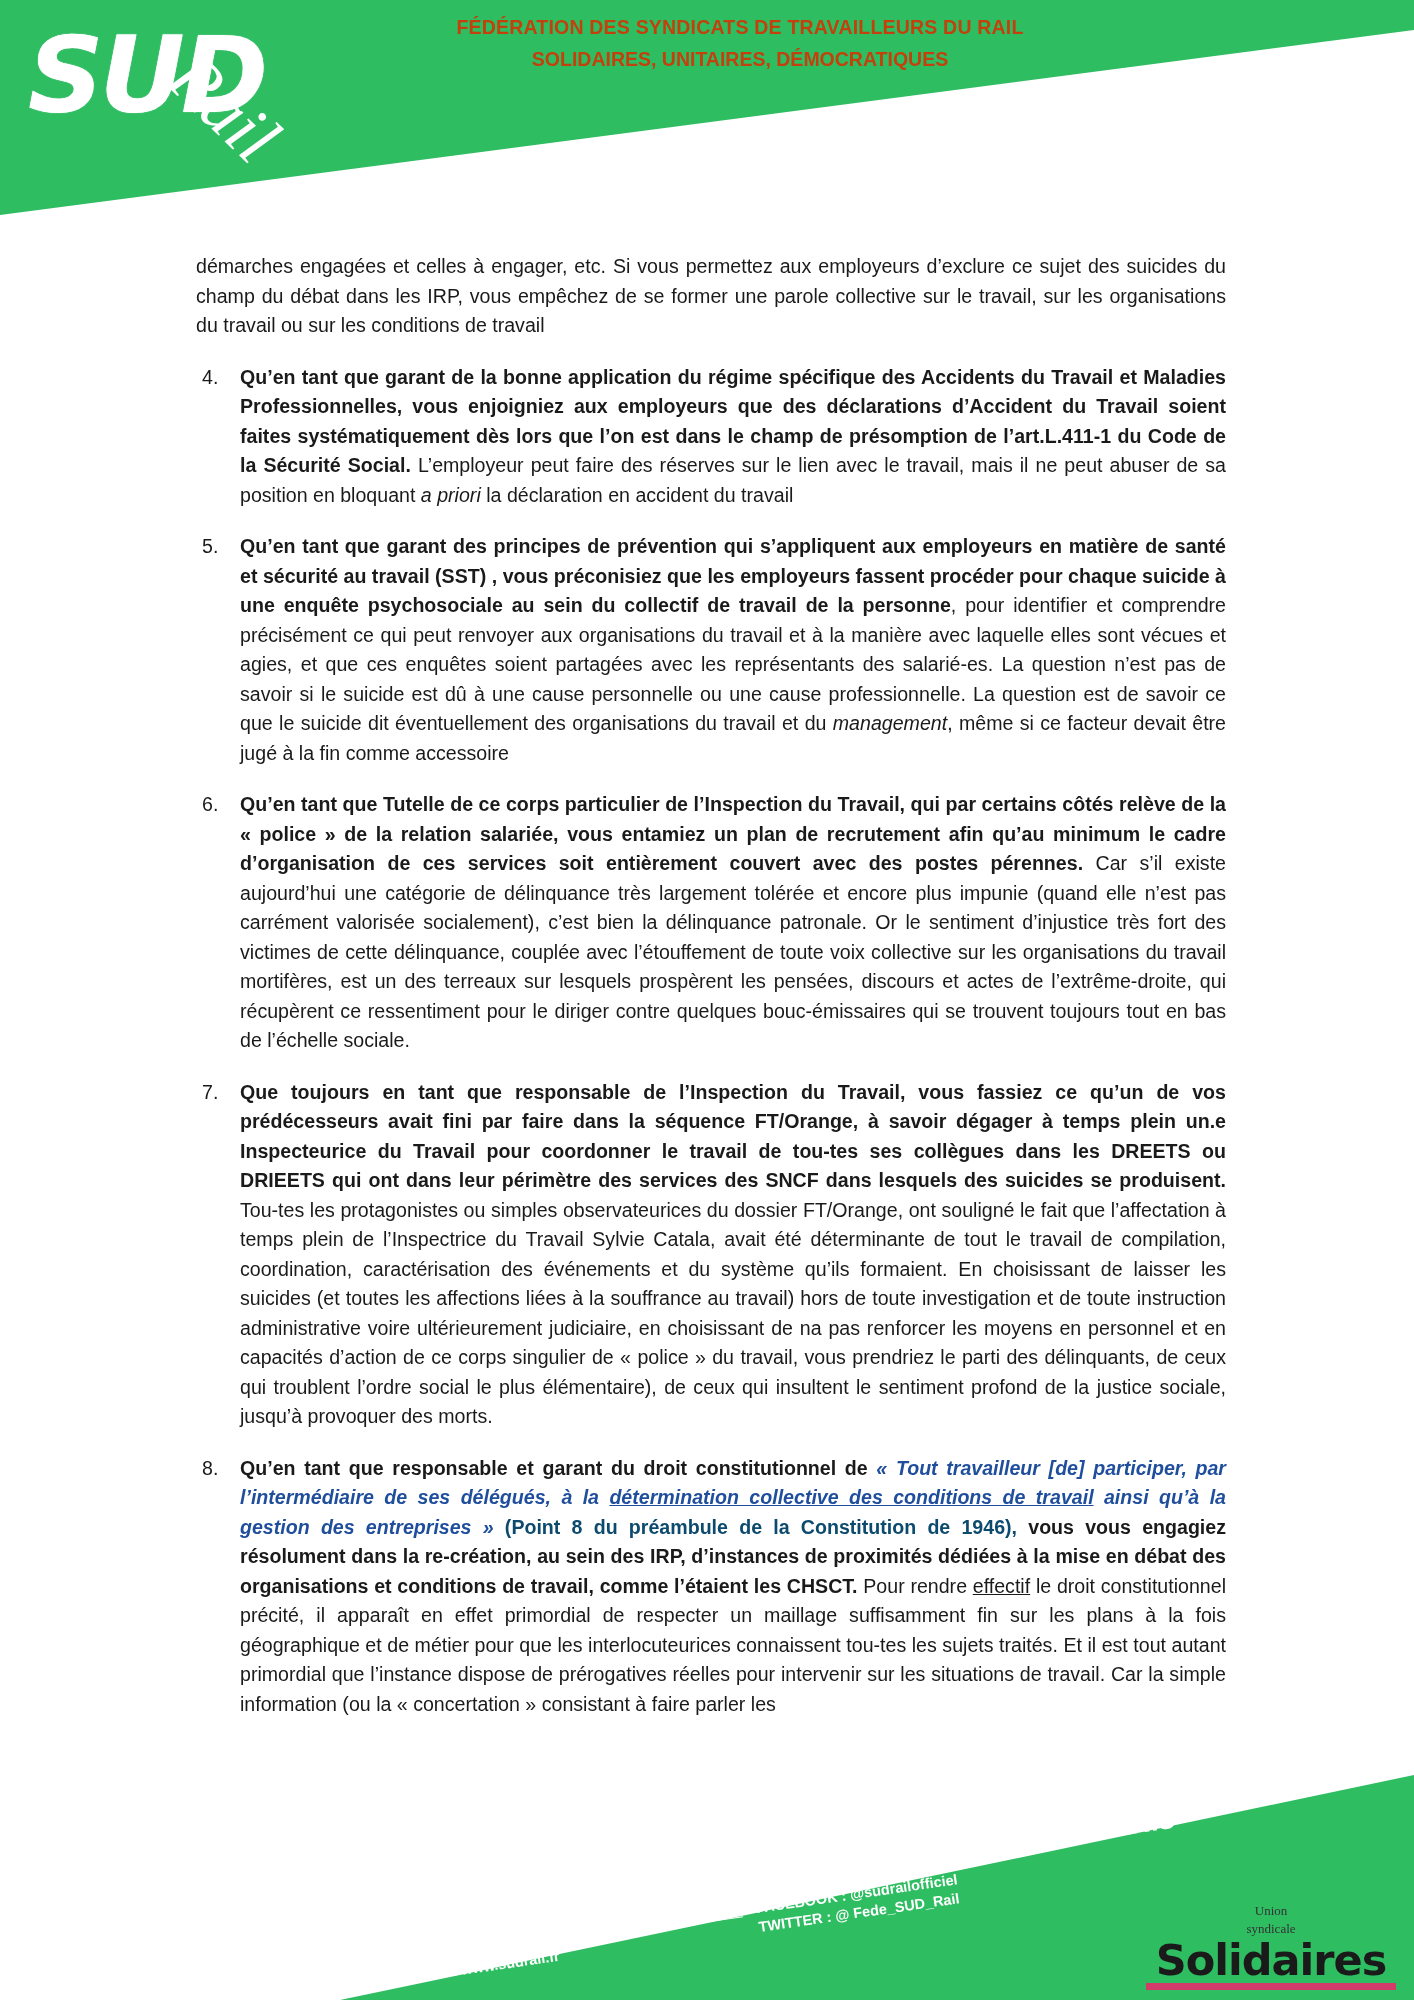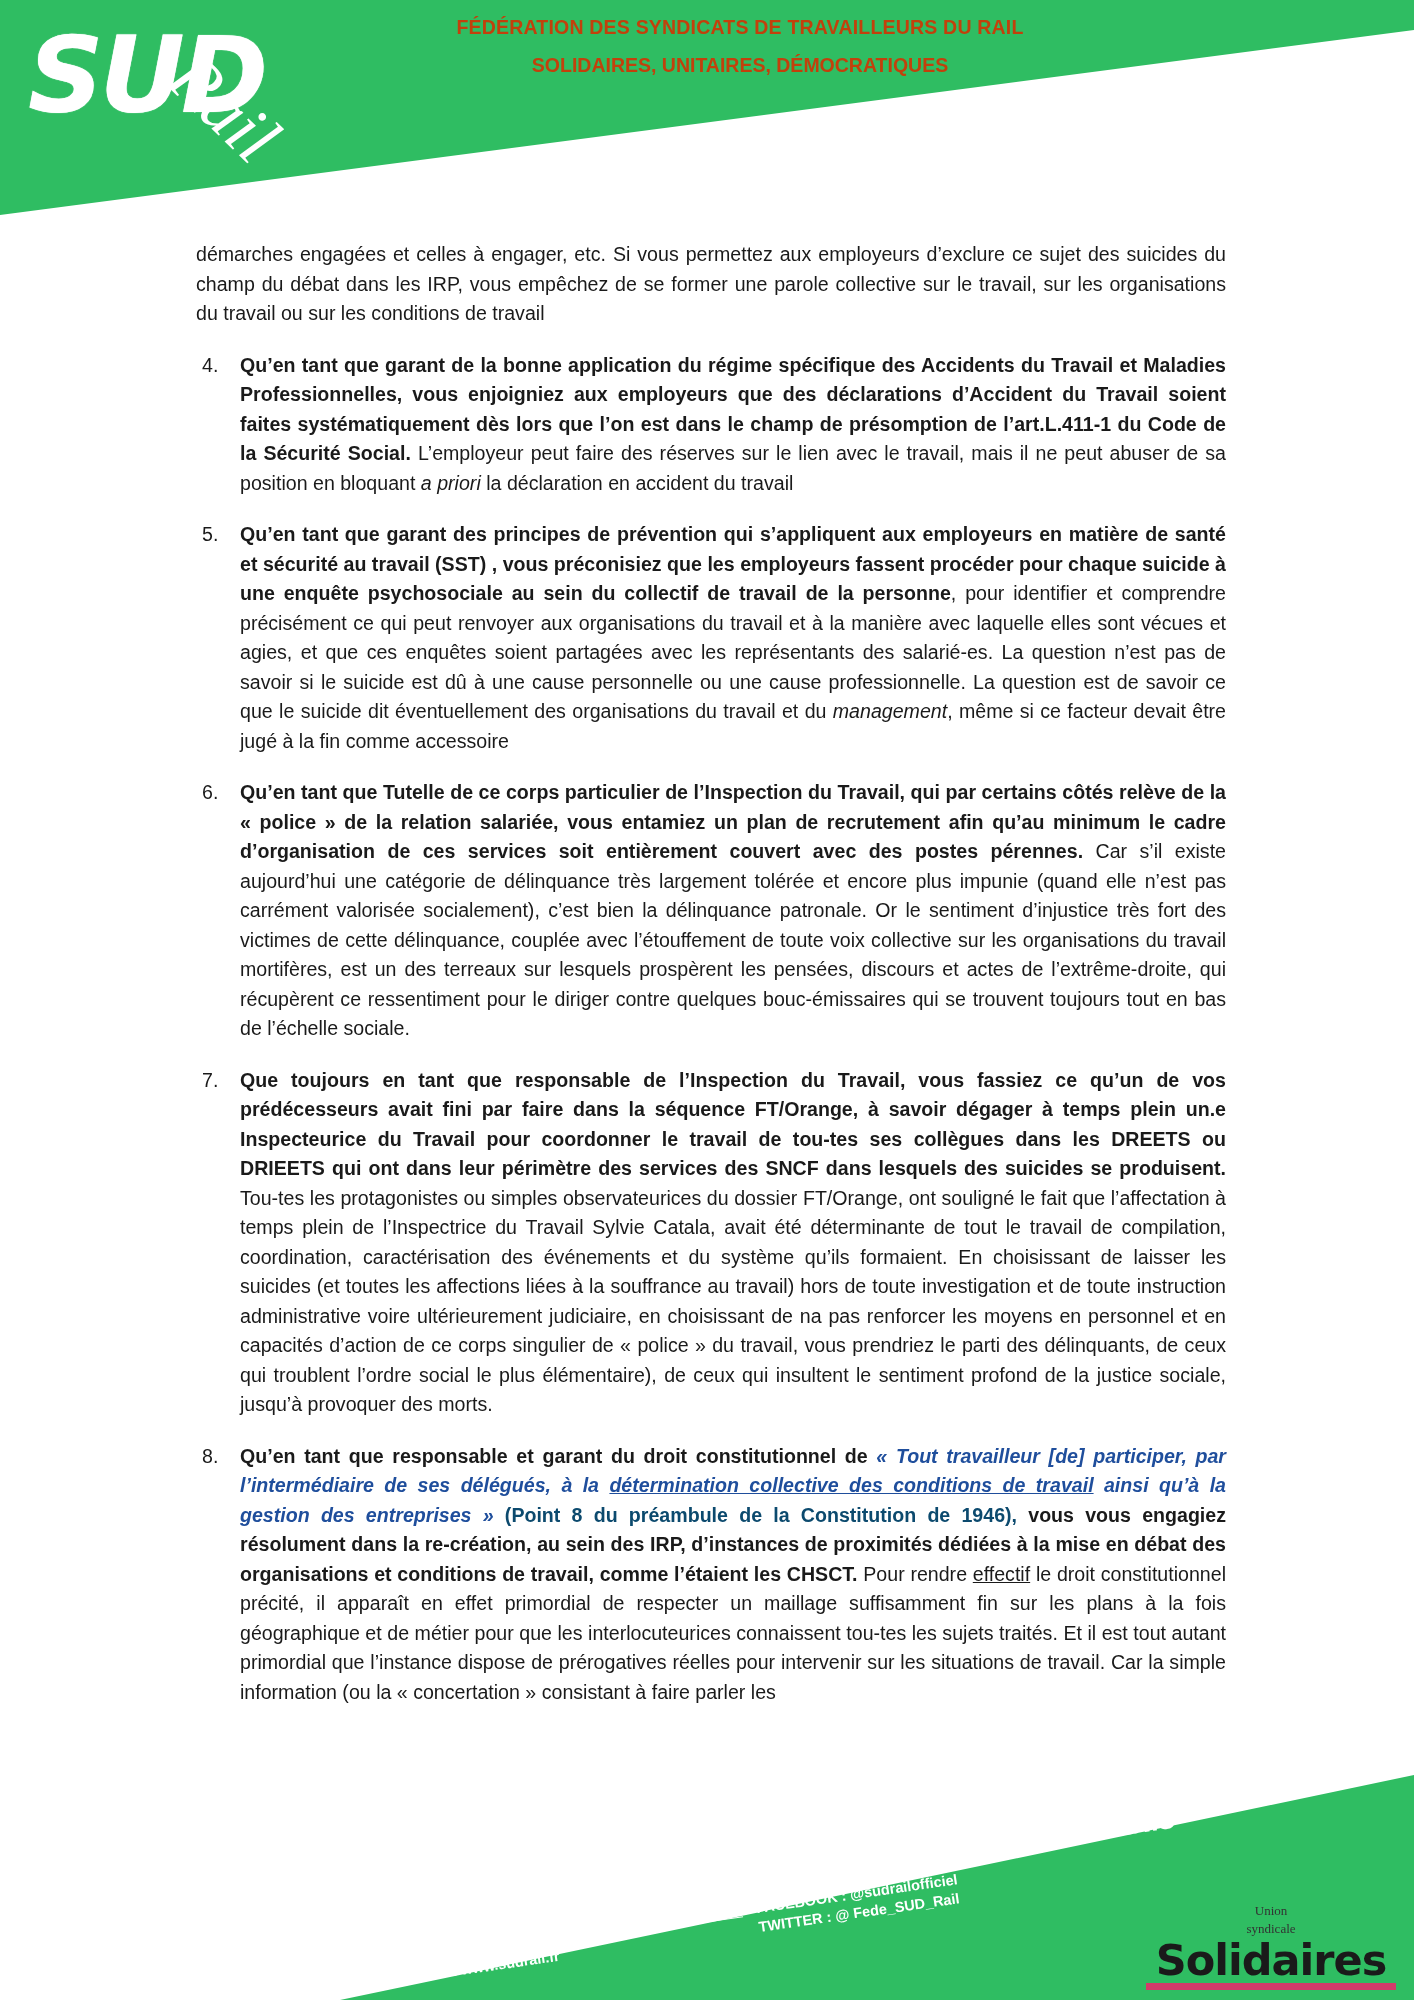--- a/index.html
+++ b/index.html
@@ -75,33 +75,33 @@
   }
   .header-line1 {
     font-size: 19.5px;
     font-weight: bold;
     letter-spacing: 0.2px;
     white-space: nowrap;
   }
   .header-line2 {
     font-size: 19.5px;
     font-weight: bold;
-    margin-top: 15px;
+    margin-top: 9px;
     white-space: nowrap;
   }
 
   
   .content {
     position: absolute;
     top: 240px;
     left: 196px;
     width: 1030px;
   }
   p.para {
-    margin: 0 0 0 0;
+    margin: 12px 0 0 0;
     font-size: 19.6px;
     line-height: 29.5px;
     text-align: justify;
     text-justify: inter-word;
     color: #1a1a1a;
   }
   .item {
     position: relative;
     display: flex;
     margin-top: 22px;

